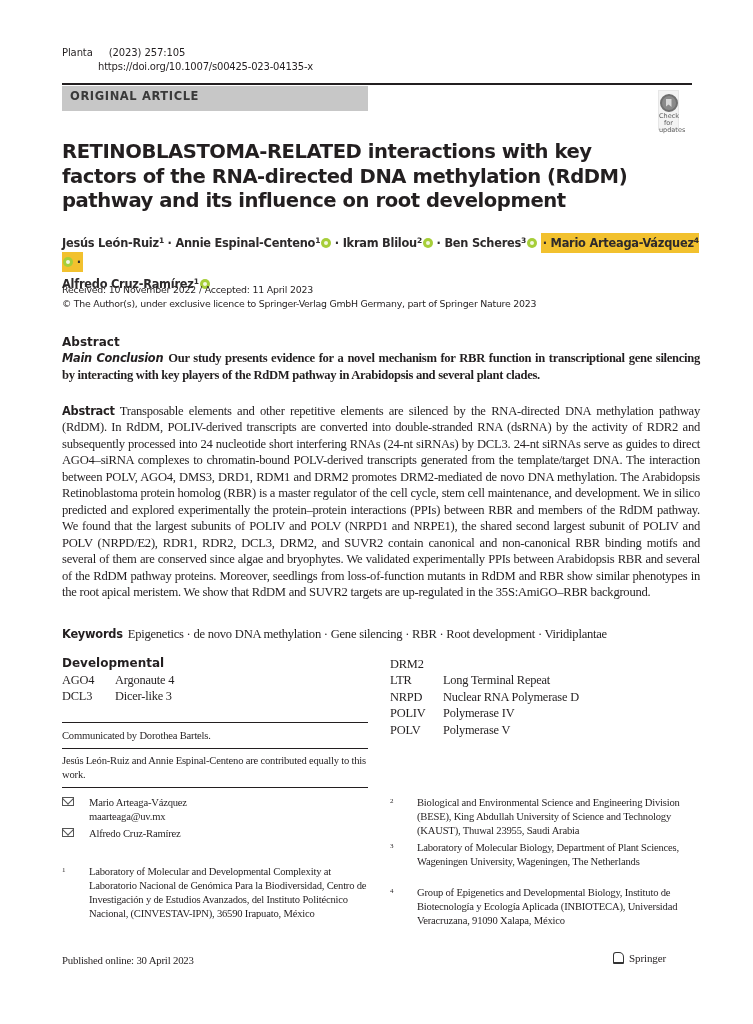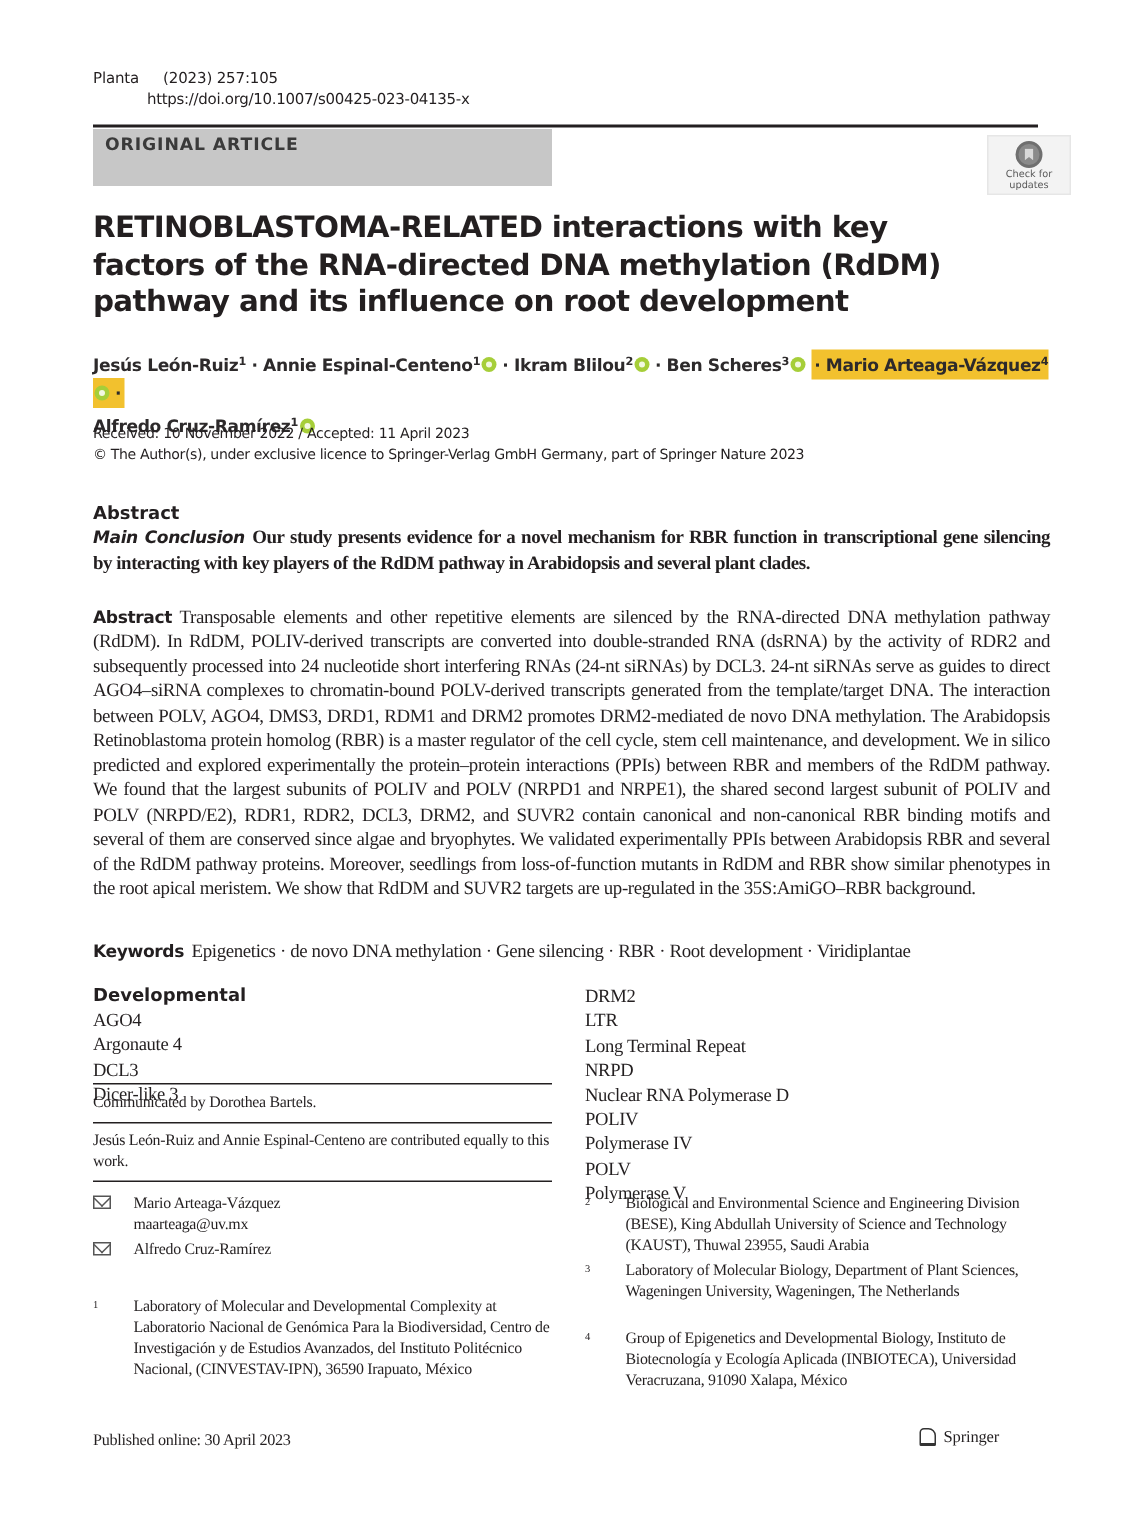--- a/index.html
+++ b/index.html
@@ -7,24 +7,24 @@
   body { position: relative; font-family: "Liberation Serif", serif; color: #231f20; }
 
   .sans { font-family: "DejaVu Sans", "Liberation Sans", sans-serif; }
 
   #journal-line { position: absolute; left: 62px; top: 46px; font-size: 10px; letter-spacing: -0.1px; line-height: 14px; }
   #journal-line .year { margin-left: 16px; }
   #doi-line { position: absolute; left: 62px; top: 60px; font-size: 10px; letter-spacing: -0.2px; line-height: 14px; margin-left: 36px; }
 
   #header-rule { position: absolute; left: 62px; top: 83px; width: 630px; height: 1.5px; background: #231f20; }
 
-  #article-type-bar { position: absolute; left: 62px; top: 86px; width: 306px; height: 38px; background: #c7c7c7; }
+  #article-type-bar { position: absolute; left: 62px; top: 86px; width: 306px; height: 25px; background: #c7c7c7; }
   #article-type-bar span { position: absolute; left: 8px; top: 3px; font-size: 11.5px; font-weight: bold; letter-spacing: 0.6px; color: #3a3a3a; }
 
-  #check-updates { position: absolute; left: 658px; top: 90px; width: 56px; height: 40px; background: #f3f3f3; border: 1px solid #e6e6e6; text-align: center; }
+  #check-updates { position: absolute; left: 658px; top: 90px; width: 21px; height: 40px; background: #f3f3f3; border: 1px solid #e6e6e6; text-align: center; }
   #check-updates .badge { width: 18px; height: 18px; border-radius: 50%; background: #8a8a8a; margin: 3px auto 0; position: relative; border: 2px solid #6f6f6f; }
   #check-updates .badge::after { content: ""; position: absolute; left: 4px; top: 3px; width: 6px; height: 8px; background: #d9d9d9; clip-path: polygon(0 0,100% 0,100% 100%,50% 70%,0 100%); }
   #check-updates .txt { font-size: 6.5px; line-height: 7px; color: #5a5a5a; margin-top: 1px; }
 
   #title { position: absolute; left: 62px; top: 140px; width: 600px; font-size: 19.6px; font-weight: bold; line-height: 24.5px; letter-spacing: -0.45px; color: #231f20; }
 
   #authors { position: absolute; left: 62px; top: 231px; width: 640px; font-size: 11.4px; font-weight: bold; line-height: 19px; letter-spacing: -0.25px; color: #2d2a2b; }
   #authors sup { font-size: 7.5px; vertical-align: 4px; }
   .orcid { display: inline-block; width: 10px; height: 10px; border-radius: 50%; background: #a6ce39; vertical-align: -1px; margin-left: 1px; position: relative; }
   .orcid::after { content: ""; position: absolute; left: 3px; top: 3px; width: 4px; height: 4px; border-radius: 50%; background: #ffffff; opacity: 0.85; }
@@ -38,21 +38,21 @@
   #main-conclusion .lbl { font-family: "DejaVu Sans", "Liberation Sans", sans-serif; font-style: italic; font-size: 11.4px; margin-right: 5px; }
 
   #abstract-body { position: absolute; left: 62px; top: 403px; width: 638px; font-size: 12.6px; line-height: 16.45px; text-align: justify; letter-spacing: -0.25px; }
   #abstract-body .lbl { font-family: "DejaVu Sans", "Liberation Sans", sans-serif; font-weight: bold; font-size: 11.4px; margin-right: 5px; }
 
   #keywords { position: absolute; left: 62px; top: 626px; width: 640px; font-size: 12.6px; line-height: 16px; letter-spacing: -0.25px; }
   #keywords .lbl { font-family: "DejaVu Sans", "Liberation Sans", sans-serif; font-weight: bold; font-size: 11.4px; margin-right: 5px; }
 
   #abbrev-heading { position: absolute; left: 62px; top: 656px; font-size: 12px; font-weight: bold; }
   .abbr-list { position: absolute; font-size: 12.4px; line-height: 16.4px; letter-spacing: -0.2px; }
-  .abbr-row { display: flex; flex-direction: column; }
+  .abbr-row { display: flex; }
   .abbr-key { width: 53px; flex: none; }
   .abbr-val { flex: 1; }
   #abbr-left { left: 62px; top: 672px; width: 300px; }
   #abbr-right { left: 390px; top: 656px; width: 310px; }
 
   .rule { position: absolute; left: 62px; width: 306px; height: 1px; background: #231f20; }
 
   .note { position: absolute; left: 62px; width: 310px; font-size: 10.6px; line-height: 14px; letter-spacing: -0.2px; }
 
   .corr { position: absolute; left: 62px; width: 310px; font-size: 10.6px; line-height: 14px; letter-spacing: -0.2px; }

